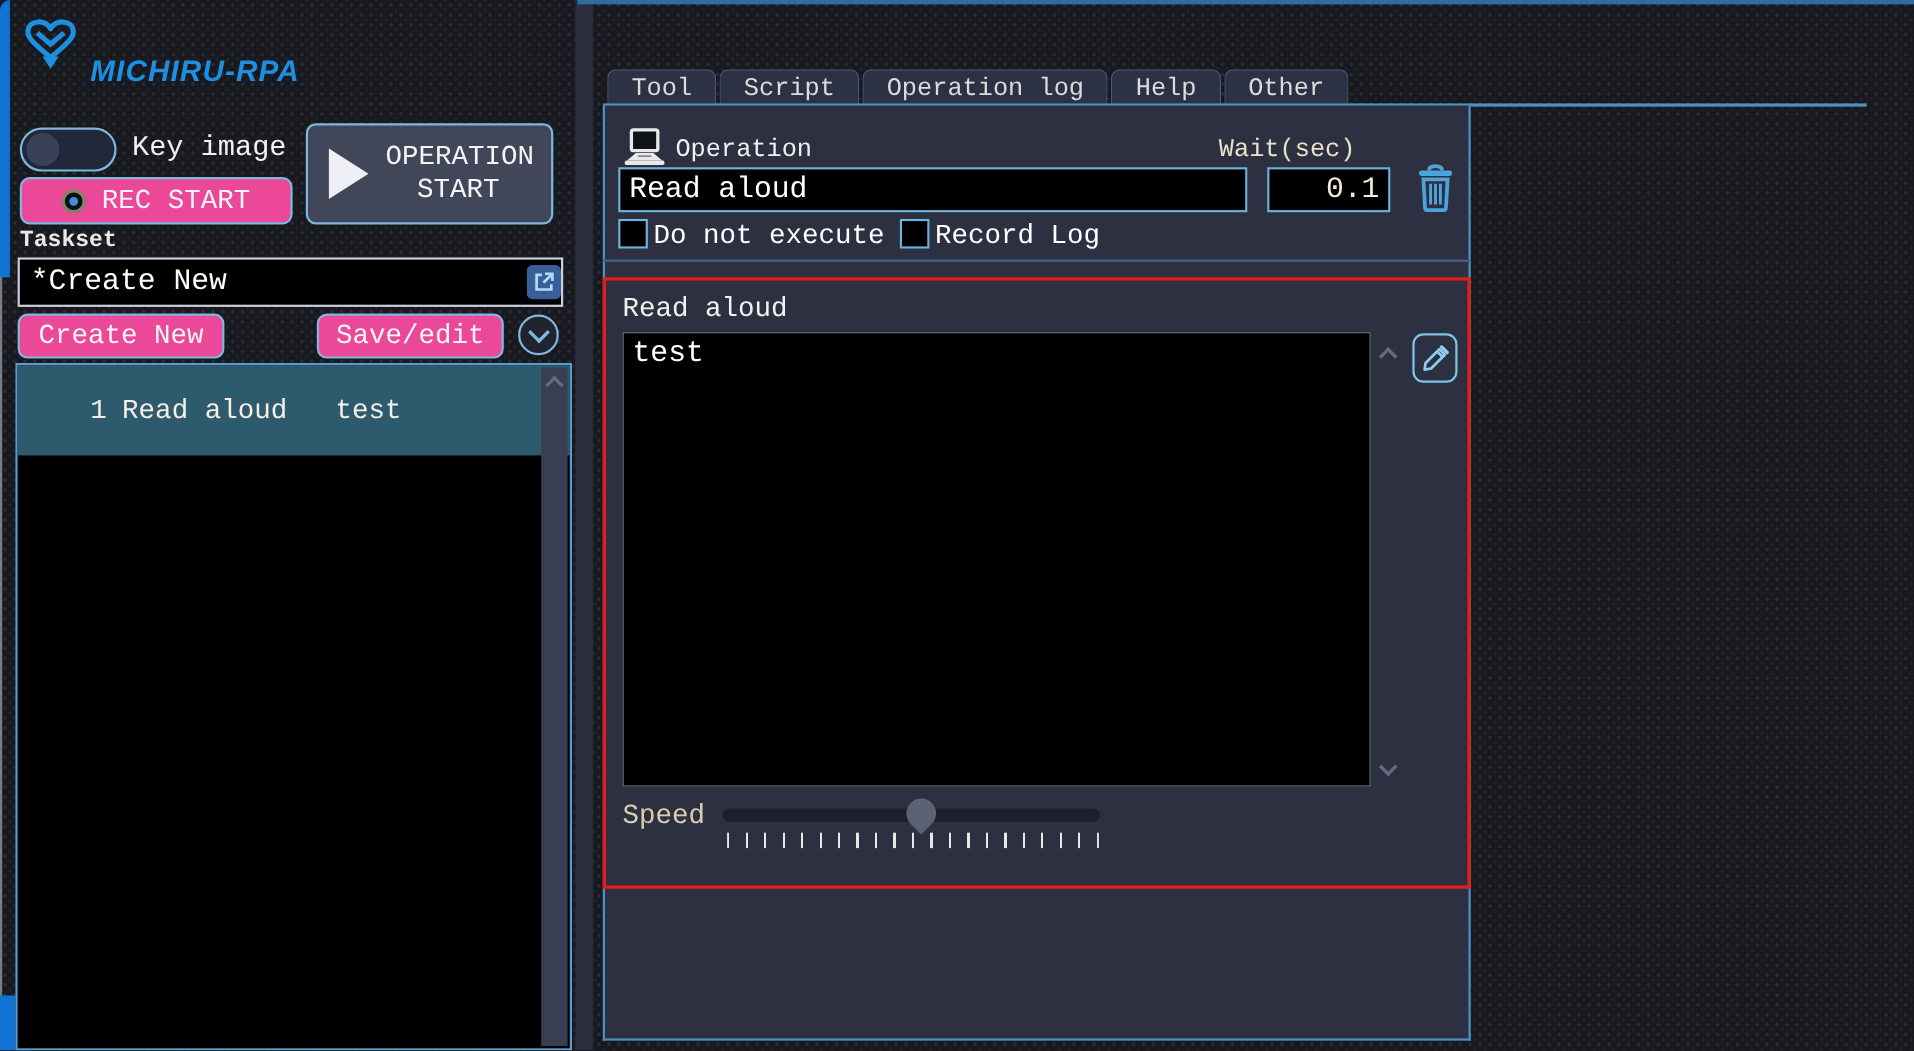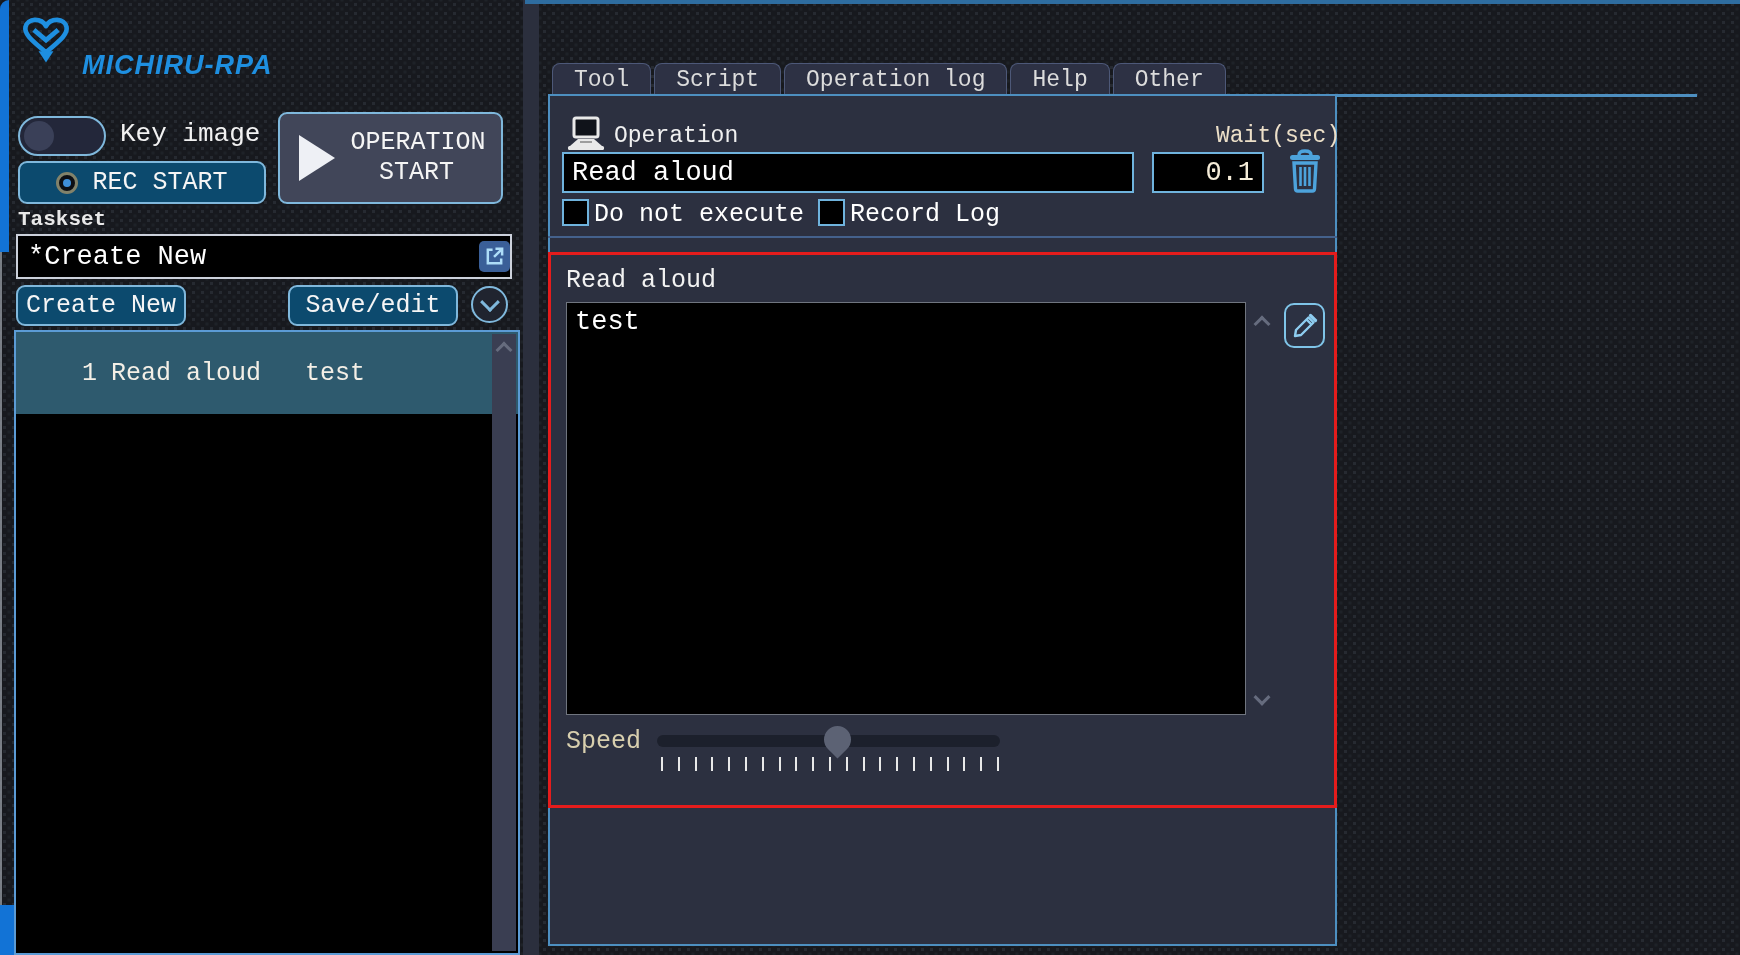--- a/index.html
+++ b/index.html
@@ -20,37 +20,37 @@
   .accent-bar{left:0;top:0;width:9px;height:252px;background:#1273d6;border-top-left-radius:14px;}
   .edge-light{left:0;top:252px;width:2px;height:660px;background:#c9cfd8;opacity:.55;}
   .corner-blue{left:0;top:905px;width:28px;height:50px;background:#1273d6;}
   .brand-logo{left:18px;top:14px;width:56px;height:56px;}
   .brand-text{left:82px;top:26px;font-family:"Liberation Sans",sans-serif;
     font-style:italic;font-weight:800;font-size:27px;letter-spacing:1px;color:#1e8fe0;margin-top:24px;}
   .toggle{left:18px;top:116px;width:88px;height:40px;border:2px solid #7fb8dc;border-radius:21px;
     background:#23273a;box-sizing:border-box;}
   .toggle .knob{position:absolute;left:4px;top:3px;width:30px;height:30px;border-radius:50%;background:#3a4058;}
   .key-image-label{left:120px;top:119px;font-size:26px;color:#f2f2f2;}
-  .btn{box-sizing:border-box;background:#0c4a6e;border:2px solid #7fb8dc;border-radius:9px;
+  .btn{box-sizing:border-box;background:#ec4899;border:2px solid #7fb8dc;border-radius:9px;
     color:#f5f5f5;display:flex;align-items:center;justify-content:center;cursor:pointer;}
   .rec-btn{left:18px;top:161px;width:248px;height:43px;font-size:25px;gap:14px;}
   .radio{width:22px;height:22px;border-radius:50%;border:3px solid #82826a;background:#0d0f14;
     display:flex;align-items:center;justify-content:center;box-sizing:border-box;}
   .radio i{width:8px;height:8px;border-radius:50%;background:#3f8fd9;}
   .op-start-btn{left:278px;top:112px;width:225px;height:92px;background:#414659;font-size:25px;gap:16px;
     line-height:1.2;text-align:center;}
   .play-tri{width:0;height:0;border-left:36px solid #eef0f5;border-top:23px solid transparent;
     border-bottom:23px solid transparent;}
   .op-start-text{width:132px;text-align:center;}
   .taskset-label{left:18px;top:208px;font-size:21px;font-weight:bold;color:#e8e8e8;}
   .taskset-input{left:16px;top:234px;width:496px;height:45px;background:#000;border:2px solid #ccd1db;
     box-sizing:border-box;display:flex;align-items:center;color:#fff;font-size:27px;padding-left:10px;}
   .open-btn{left:479px;top:241px;width:31px;height:31px;background:#3a5f98;border-radius:5px;
     display:flex;align-items:center;justify-content:center;cursor:pointer;}
-  .create-btn{left:16px;top:285px;width:170px;height:41px;font-size:25px;}
+  .create-btn{left:16px;top:285px;width:188px;height:41px;font-size:25px;}
   .save-btn{left:288px;top:285px;width:170px;height:41px;font-size:25px;}
   .dd-circle{left:471px;top:286px;width:37px;height:37px;border:2px solid #7fb8dc;border-radius:50%;
     box-sizing:border-box;display:flex;align-items:center;justify-content:center;cursor:pointer;background:#20242f;}
   .chev{display:inline-block;width:11px;height:11px;border-right:3px solid #7fb8dc;border-bottom:3px solid #7fb8dc;}
   .chev.down{transform:rotate(45deg) translate(-2px,-2px);}
   .chev.up{transform:rotate(-135deg);}
   .chev.dim{border-color:#666c7e;width:9px;height:9px;}
   .task-list{left:14px;top:330px;width:506px;height:625px;background:#000;border:2px solid #5b9bd5;
     box-sizing:border-box;}
   .task-row{height:82px;background:#2e5a6e;display:flex;align-items:center;font-size:25px;color:#f3efe6;}
@@ -67,21 +67,21 @@
   .tab{box-sizing:border-box;height:33px;background:#2d3144;border:1px solid #4d5878;border-bottom:none;
     border-radius:8px 8px 0 0;padding:0 21px;display:flex;align-items:center;font-size:23px;color:#dcdcdc;cursor:pointer;}
   .tab.active{height:38px;background:#42587a;border:2px solid #8ed0f0;border-bottom:none;color:#fff;}
   
   .panel{left:548px;top:96px;width:789px;height:850px;background:#2c3040;box-sizing:border-box;
     border-left:2px solid #4d8fc0;border-right:2px solid #4d8fc0;border-bottom:2px solid #4d8fc0;}
   .tab-underline{left:548px;top:94px;width:1149px;height:3px;background:#4d8fc0;}
   .op-sep{left:548px;top:236px;width:789px;height:2px;background:#44618c;}
   .pc-icon{left:565px;top:116px;}
   .op-label{left:614px;top:123px;font-size:23px;color:#f0f0f0;text-align:right;}
-  .wait-label{left:1216px;top:123px;font-size:23px;color:#ecdfc8;}
+  .wait-label{left:1108px;top:123px;font-size:23px;color:#ecdfc8;}
   .op-input{left:562px;top:152px;width:572px;height:41px;background:#000;border:2px solid #6fb3dd;
     box-sizing:border-box;display:flex;align-items:center;color:#fff;font-size:27px;padding-left:8px;}
   .wait-input{left:1152px;top:152px;width:112px;height:41px;background:#000;border:2px solid #6fb3dd;
     box-sizing:border-box;display:flex;align-items:center;justify-content:flex-end;color:#f5ecd8;
     font-size:27px;padding-right:8px;}
   .trash-btn{left:1283px;top:147px;width:44px;height:48px;display:flex;align-items:center;
     justify-content:center;cursor:pointer;}
   .cb{box-sizing:border-box;width:27px;height:27px;background:#000;border:2px solid #6fb3dd;cursor:pointer;}
   .cb1{left:562px;top:199px;}  .cb2{left:818px;top:199px;}
   .cb1-label{left:594px;top:200px;font-size:25px;color:#fff;}

